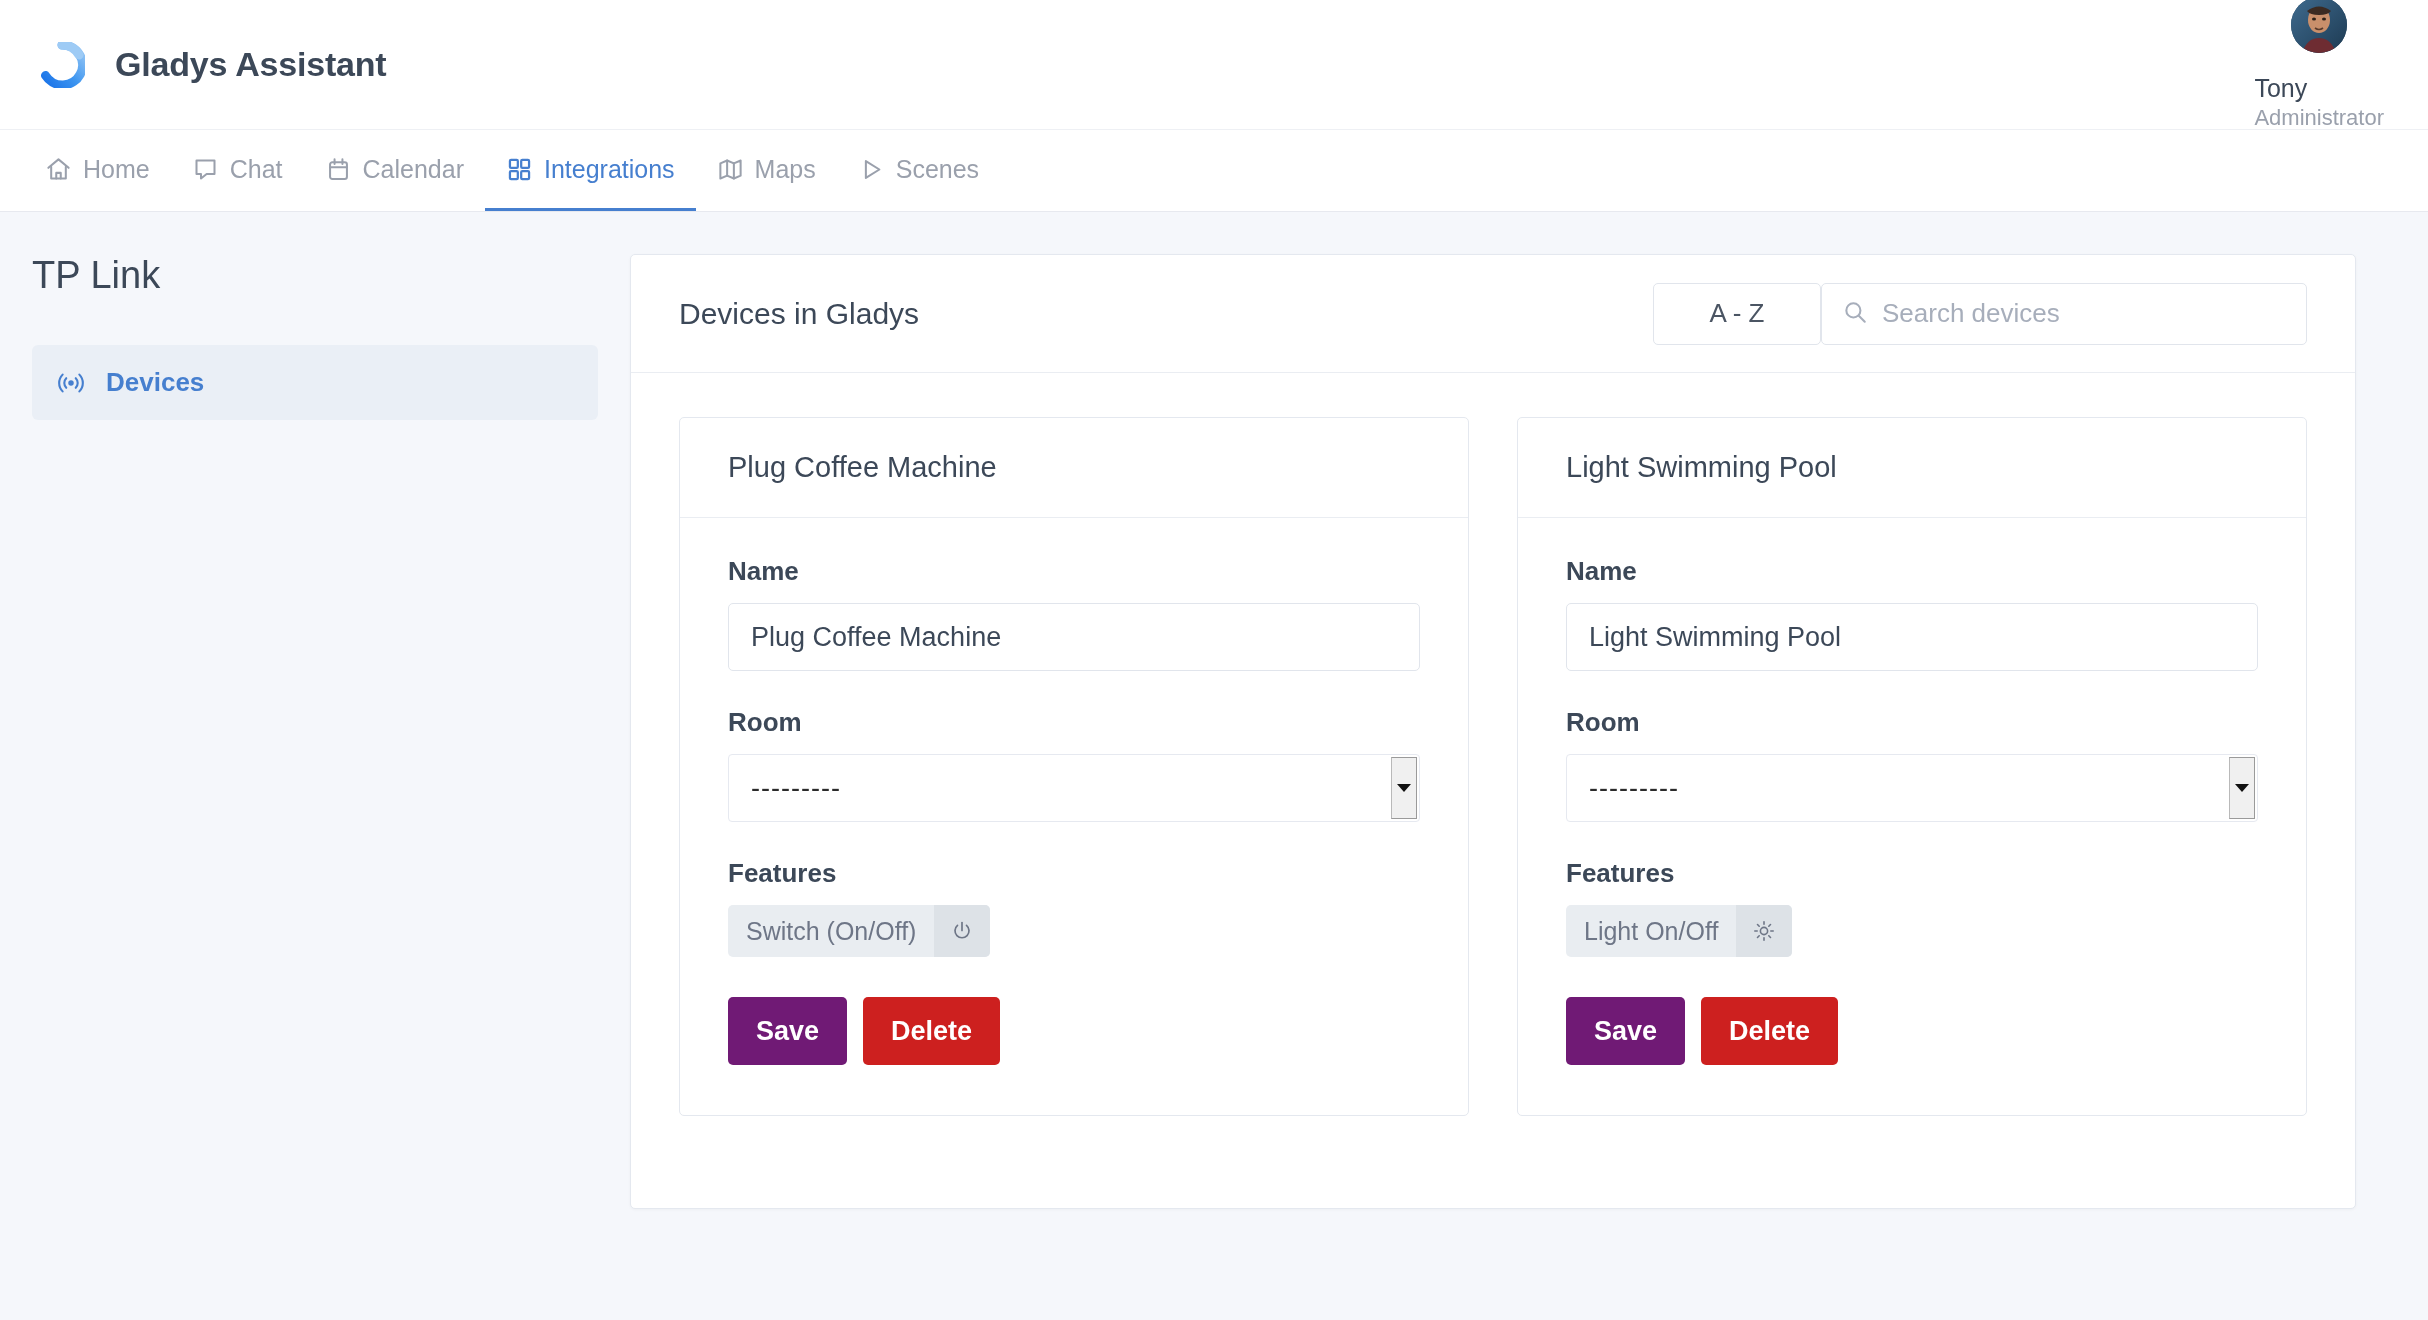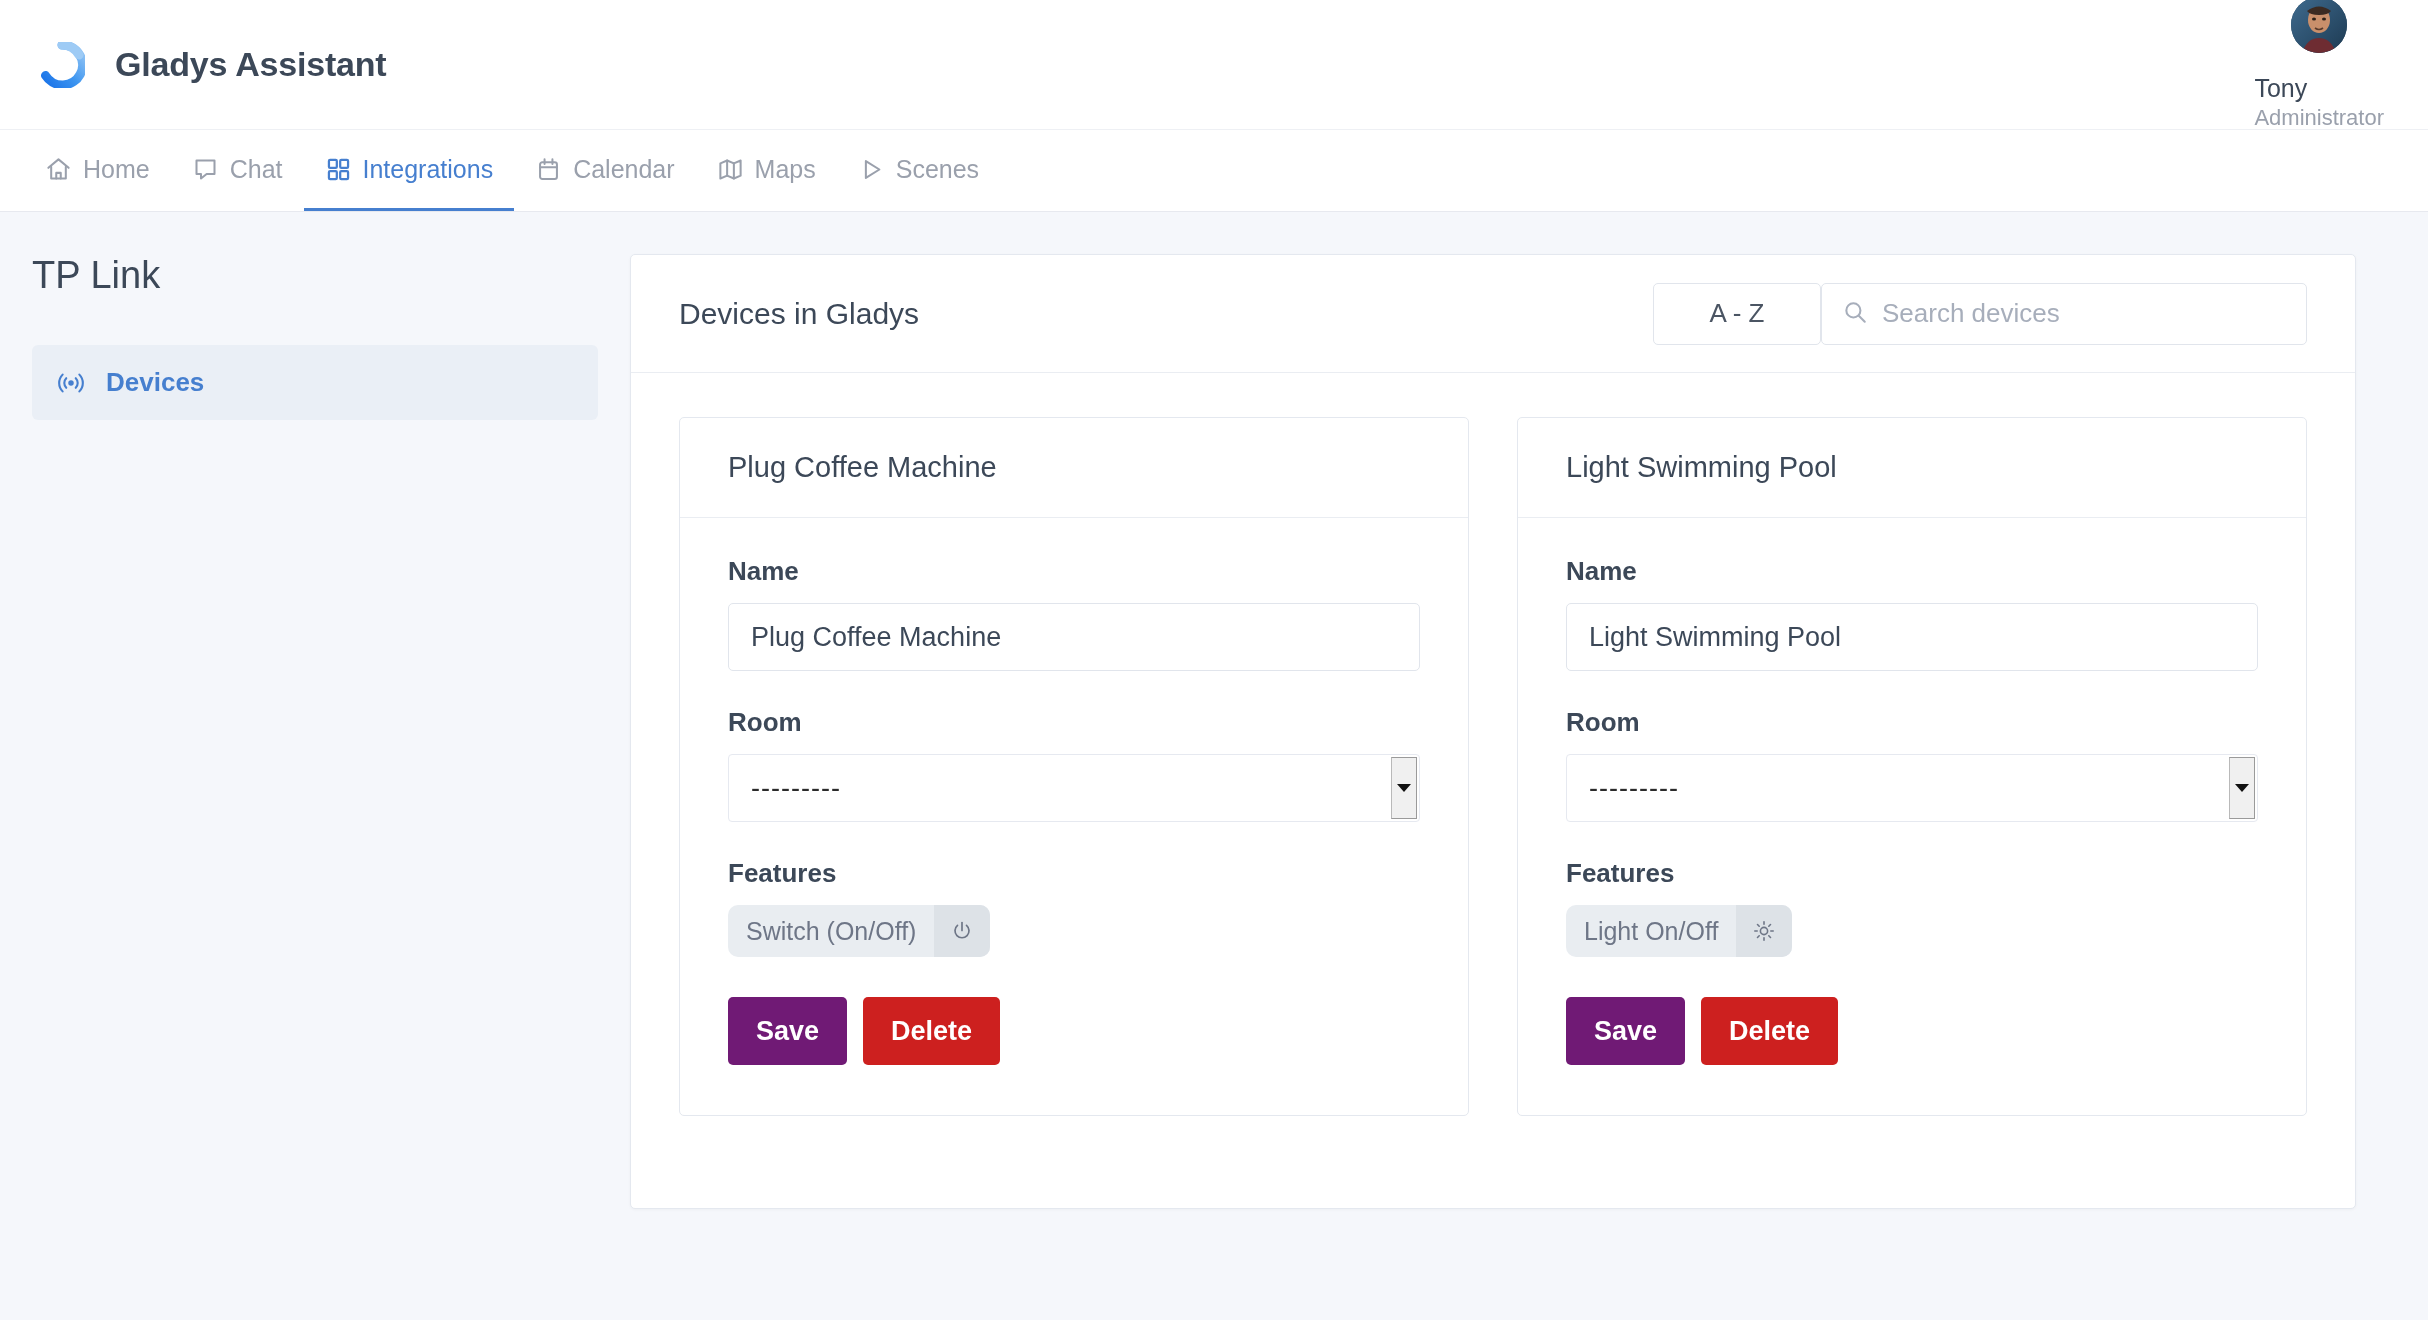--- a/index.html
+++ b/index.html
@@ -240,21 +240,21 @@
   .native-select .arrow-btn .tri {
     width: 0; height: 0;
     border-left: 7px solid transparent;
     border-right: 7px solid transparent;
     border-top: 8px solid #111;
   }
 
   .feature-badge {
     display: inline-flex;
     align-items: stretch;
-    border-radius: 10px;
+    border-radius: 5px;
     overflow: hidden;
     background: #e9edf1;
     height: 52px;
   }
   .feature-badge .fb-label {
     display: flex;
     align-items: center;
     padding: 0 18px;
     font-size: 25px;
     color: #6e7687;
@@ -343,40 +343,40 @@
 
   <div class="nav-item">
     <span class="ico">
       <svg width="27" height="27" viewBox="0 0 24 24" fill="none" stroke="currentColor" stroke-width="1.8" stroke-linecap="round" stroke-linejoin="round">
           <path d="M20 4H4v12h4v4l5-4h7z"></path>
         </svg>
     </span>
     <span>Chat</span>
   </div>
 
+  <div class="nav-item">
+    <span class="ico">
+      <svg width="27" height="27" viewBox="0 0 24 24" fill="none" stroke="currentColor" stroke-width="1.8" stroke-linecap="round" stroke-linejoin="round">
+          <rect x="4.5" y="5.5" width="15" height="15" rx="2"></rect>
+          <path d="M8.5 3v4M15.5 3v4M4.5 10h15"></path>
+        </svg>
+    </span>
+    <span>Calendar</span>
+  </div>
+
   <div class="nav-item active">
     <span class="ico">
       <svg width="27" height="27" viewBox="0 0 24 24" fill="none" stroke="currentColor" stroke-width="2" stroke-linecap="round" stroke-linejoin="round">
           <rect x="3.5" y="3.5" width="7" height="7" rx="1"></rect>
           <rect x="13.5" y="3.5" width="7" height="7" rx="1"></rect>
           <rect x="3.5" y="13.5" width="7" height="7" rx="1"></rect>
           <rect x="13.5" y="13.5" width="7" height="7" rx="1"></rect>
         </svg>
     </span>
     <span>Integrations</span>
-  </div>
-
-  <div class="nav-item">
-    <span class="ico">
-      <svg width="27" height="27" viewBox="0 0 24 24" fill="none" stroke="currentColor" stroke-width="1.8" stroke-linecap="round" stroke-linejoin="round">
-          <rect x="4.5" y="5.5" width="15" height="15" rx="2"></rect>
-          <path d="M8.5 3v4M15.5 3v4M4.5 10h15"></path>
-        </svg>
-    </span>
-    <span>Calendar</span>
   </div>
 
   <div class="nav-item">
     <span class="ico">
       <svg width="27" height="27" viewBox="0 0 24 24" fill="none" stroke="currentColor" stroke-width="1.8" stroke-linecap="round" stroke-linejoin="round">
           <path d="M3 6.5 9 4l6 2.5L21 4v13.5L15 20l-6-2.5L3 20z"></path>
           <path d="M9 4v13.5M15 6.5V20"></path>
         </svg>
     </span>
     <span>Maps</span>

